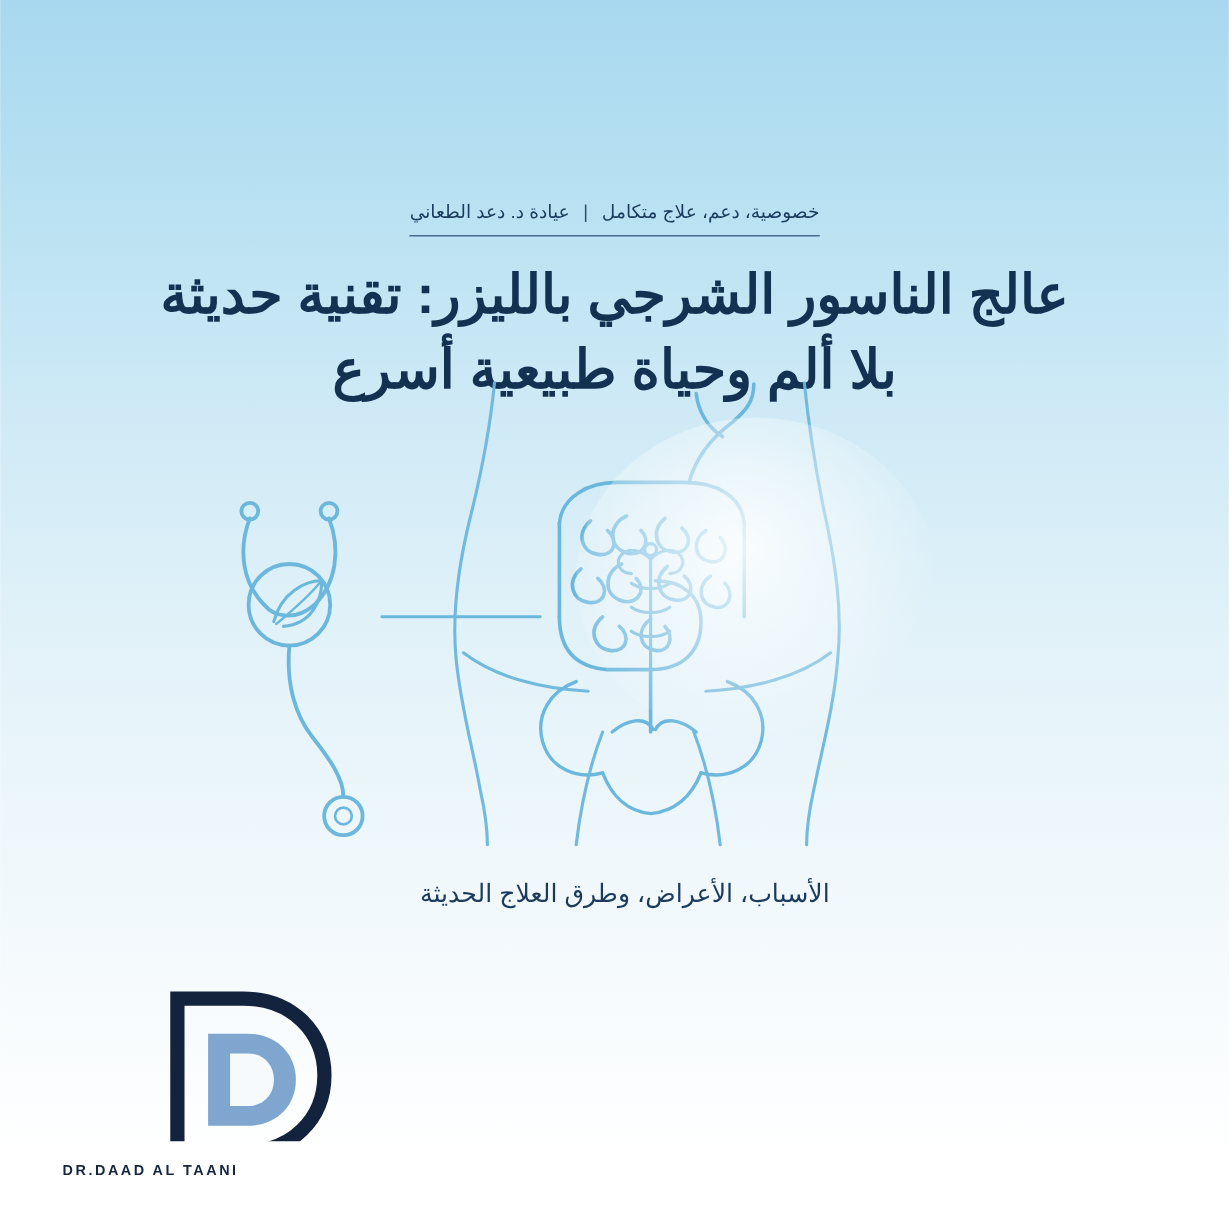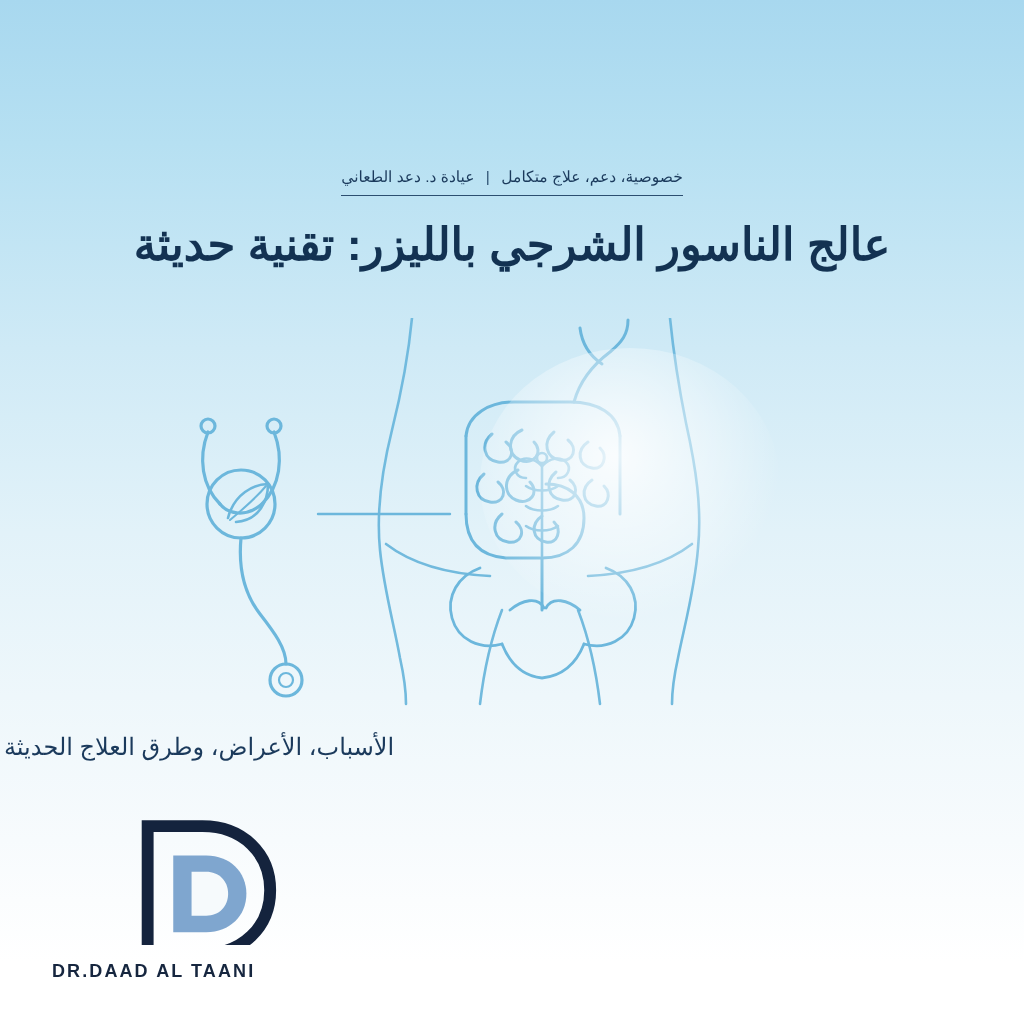--- a/index.html
+++ b/index.html
@@ -77,61 +77,62 @@
     height: 270px;
     border-radius: 50%;
     background: radial-gradient(circle at 45% 40%, rgba(255,255,255,0.85) 0%, rgba(255,255,255,0.35) 45%, rgba(255,255,255,0) 72%);
     pointer-events: none;
   }
 
   
   .subtitle {
     position: absolute;
     top: 733px;
-    left: 4px;
+    left: 17px;
     right: 0;
-    text-align: left;
-    font-size: 24px;
+    text-align: center;
+    font-size: 21px;
     color: #1b3a5c;
   }
 
   
   .logo {
     position: absolute;
     left: 52px;
     bottom: 42px;
     width: 230px;
   }
   .logo-mark {
     width: 148px;
     height: 128px;
   }
   .logo-text {
     margin-top: 12px;
-    font-size: 18px;
+    font-size: 12px;
     letter-spacing: 2.1px;
     color: #16263f;
     font-weight: bold;
     direction: ltr;
     text-align: left;
   }
 </style>
 </head>
 <body>
 
 <div class="poster">
 
   <div class="header">
     <div class="kicker">
       <span>خصوصية، دعم، علاج متكامل</span>
       <span class="divider">|</span>
       <span>عيادة د. دعد الطعاني</span>
     </div>
     <div class="headline">
       <div>عالج الناسور الشرجي بالليزر: تقنية حديثة</div>
+      <div>بلا ألم وحياة طبيعية أسرع</div>
     </div>
   </div>
 
   <div class="illustration">
 
     <svg width="740" height="400" viewBox="0 0 740 400">
       <g fill="none" stroke="#6cb7dc" stroke-width="3" stroke-linecap="round" stroke-linejoin="round">
 
         <g stroke-width="2.6" opacity="0.95">
 

